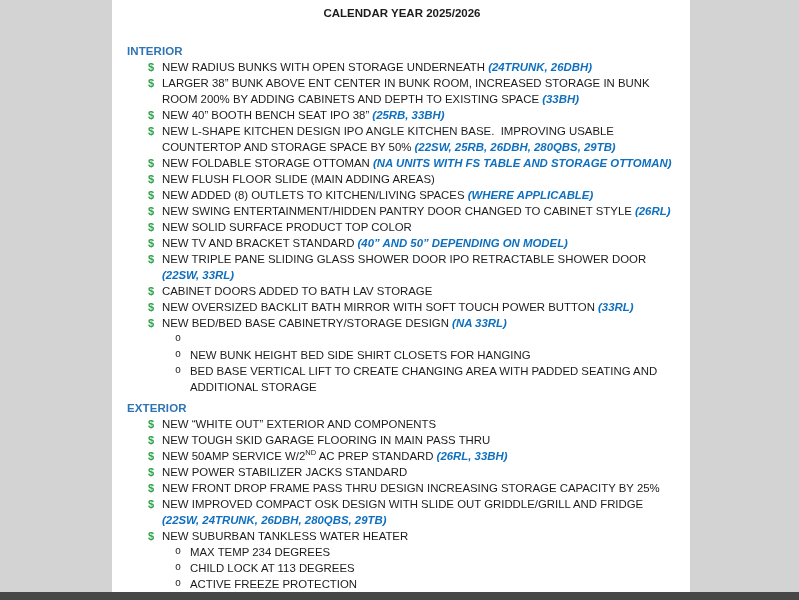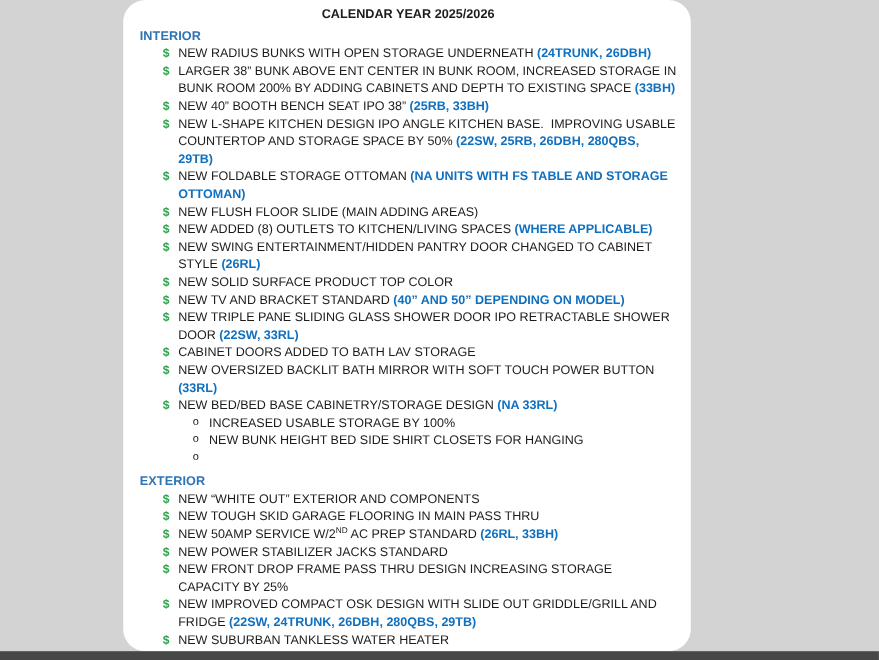--- a/index.html
+++ b/index.html
@@ -8,44 +8,44 @@
     --green:#2ea44f;
     --ink:#1c1c1c;
   }
   *{box-sizing:border-box;}
   body{margin:0;background:#d3d3d3;}
   .stage{
     position:relative;width:799px;height:600px;background:#d3d3d3;overflow:hidden;
     font-family:"Liberation Sans",sans-serif;
   }
   .page{
-    position:absolute;left:112px;top:0;width:516px;height:592px;background:#ffffff;
-    padding:6px 13px 0 15px;overflow:hidden;border-radius:20px;
+    position:absolute;left:112px;top:0;width:578px;height:592px;background:#ffffff;
+    padding:6px 13px 0 15px;overflow:hidden;
   }
   .bottom-bar{
     position:absolute;left:0;top:592px;width:799px;height:8px;background:#474747;
   }
   .title-line{
     text-align:center;font-weight:bold;font-size:11.5px;line-height:15px;color:var(--ink);
   }
-  .section{margin-top:4px;}
+  .section{margin-top:22px;}
   .section.second{margin-top:5px;}
   .section-heading{
     color:var(--blue);font-weight:bold;font-size:11.5px;line-height:16px;letter-spacing:.1px;
   }
   .item{
     display:flex;align-items:flex-start;
     font-size:11.4px;line-height:16px;color:var(--ink);
     padding-left:21px;
   }
   .bullet{
     flex:0 0 14px;width:14px;color:var(--green);font-weight:bold;font-size:11px;line-height:16px;
   }
   .item-text{flex:1;white-space:pre-wrap;}
-  .callout{color:var(--cblue);font-weight:bold;}
+  .callout{color:var(--cblue);font-weight:bold;font-style:italic;}
   sup.ord{font-size:7.5px;vertical-align:super;line-height:0;}
   .subitem{
     display:flex;align-items:flex-start;
     font-size:11.4px;line-height:16px;color:var(--ink);
     padding-left:48px;
   }
   .sub-bullet{
     flex:0 0 15px;width:15px;font-size:10px;line-height:16px;color:var(--ink);
     font-family:"Liberation Mono",monospace;
   }
@@ -110,28 +110,28 @@
           <div class="item">
             <span class="bullet">$</span>
             <span class="item-text"><span>NEW OVERSIZED BACKLIT BATH MIRROR WITH SOFT TOUCH POWER BUTTON </span><span class="callout">(33RL)</span></span>
           </div>
           <div class="item">
             <span class="bullet">$</span>
             <span class="item-text"><span>NEW BED/BED BASE CABINETRY/STORAGE DESIGN </span><span class="callout">(NA 33RL)</span></span>
           </div>
           <div class="subitem">
             <span class="sub-bullet">o</span>
-            <span class="item-text">INCREASED USABLE STORAGE BY 100%</span>
           </div>
           <div class="subitem">
             <span class="sub-bullet">o</span>
             <span class="item-text">NEW BUNK HEIGHT BED SIDE SHIRT CLOSETS FOR HANGING</span>
           </div>
           <div class="subitem">
             <span class="sub-bullet">o</span>
+            <span class="item-text">BED BASE VERTICAL LIFT TO CREATE CHANGING AREA WITH PADDED SEATING AND ADDITIONAL STORAGE</span>
           </div>
         </div>
         <div class="section second">
           <div class="section-heading">EXTERIOR</div>
           <div class="item">
             <span class="bullet">$</span>
             <span class="item-text"><span>NEW “WHITE OUT” EXTERIOR AND COMPONENTS</span></span>
           </div>
           <div class="item">
             <span class="bullet">$</span>

